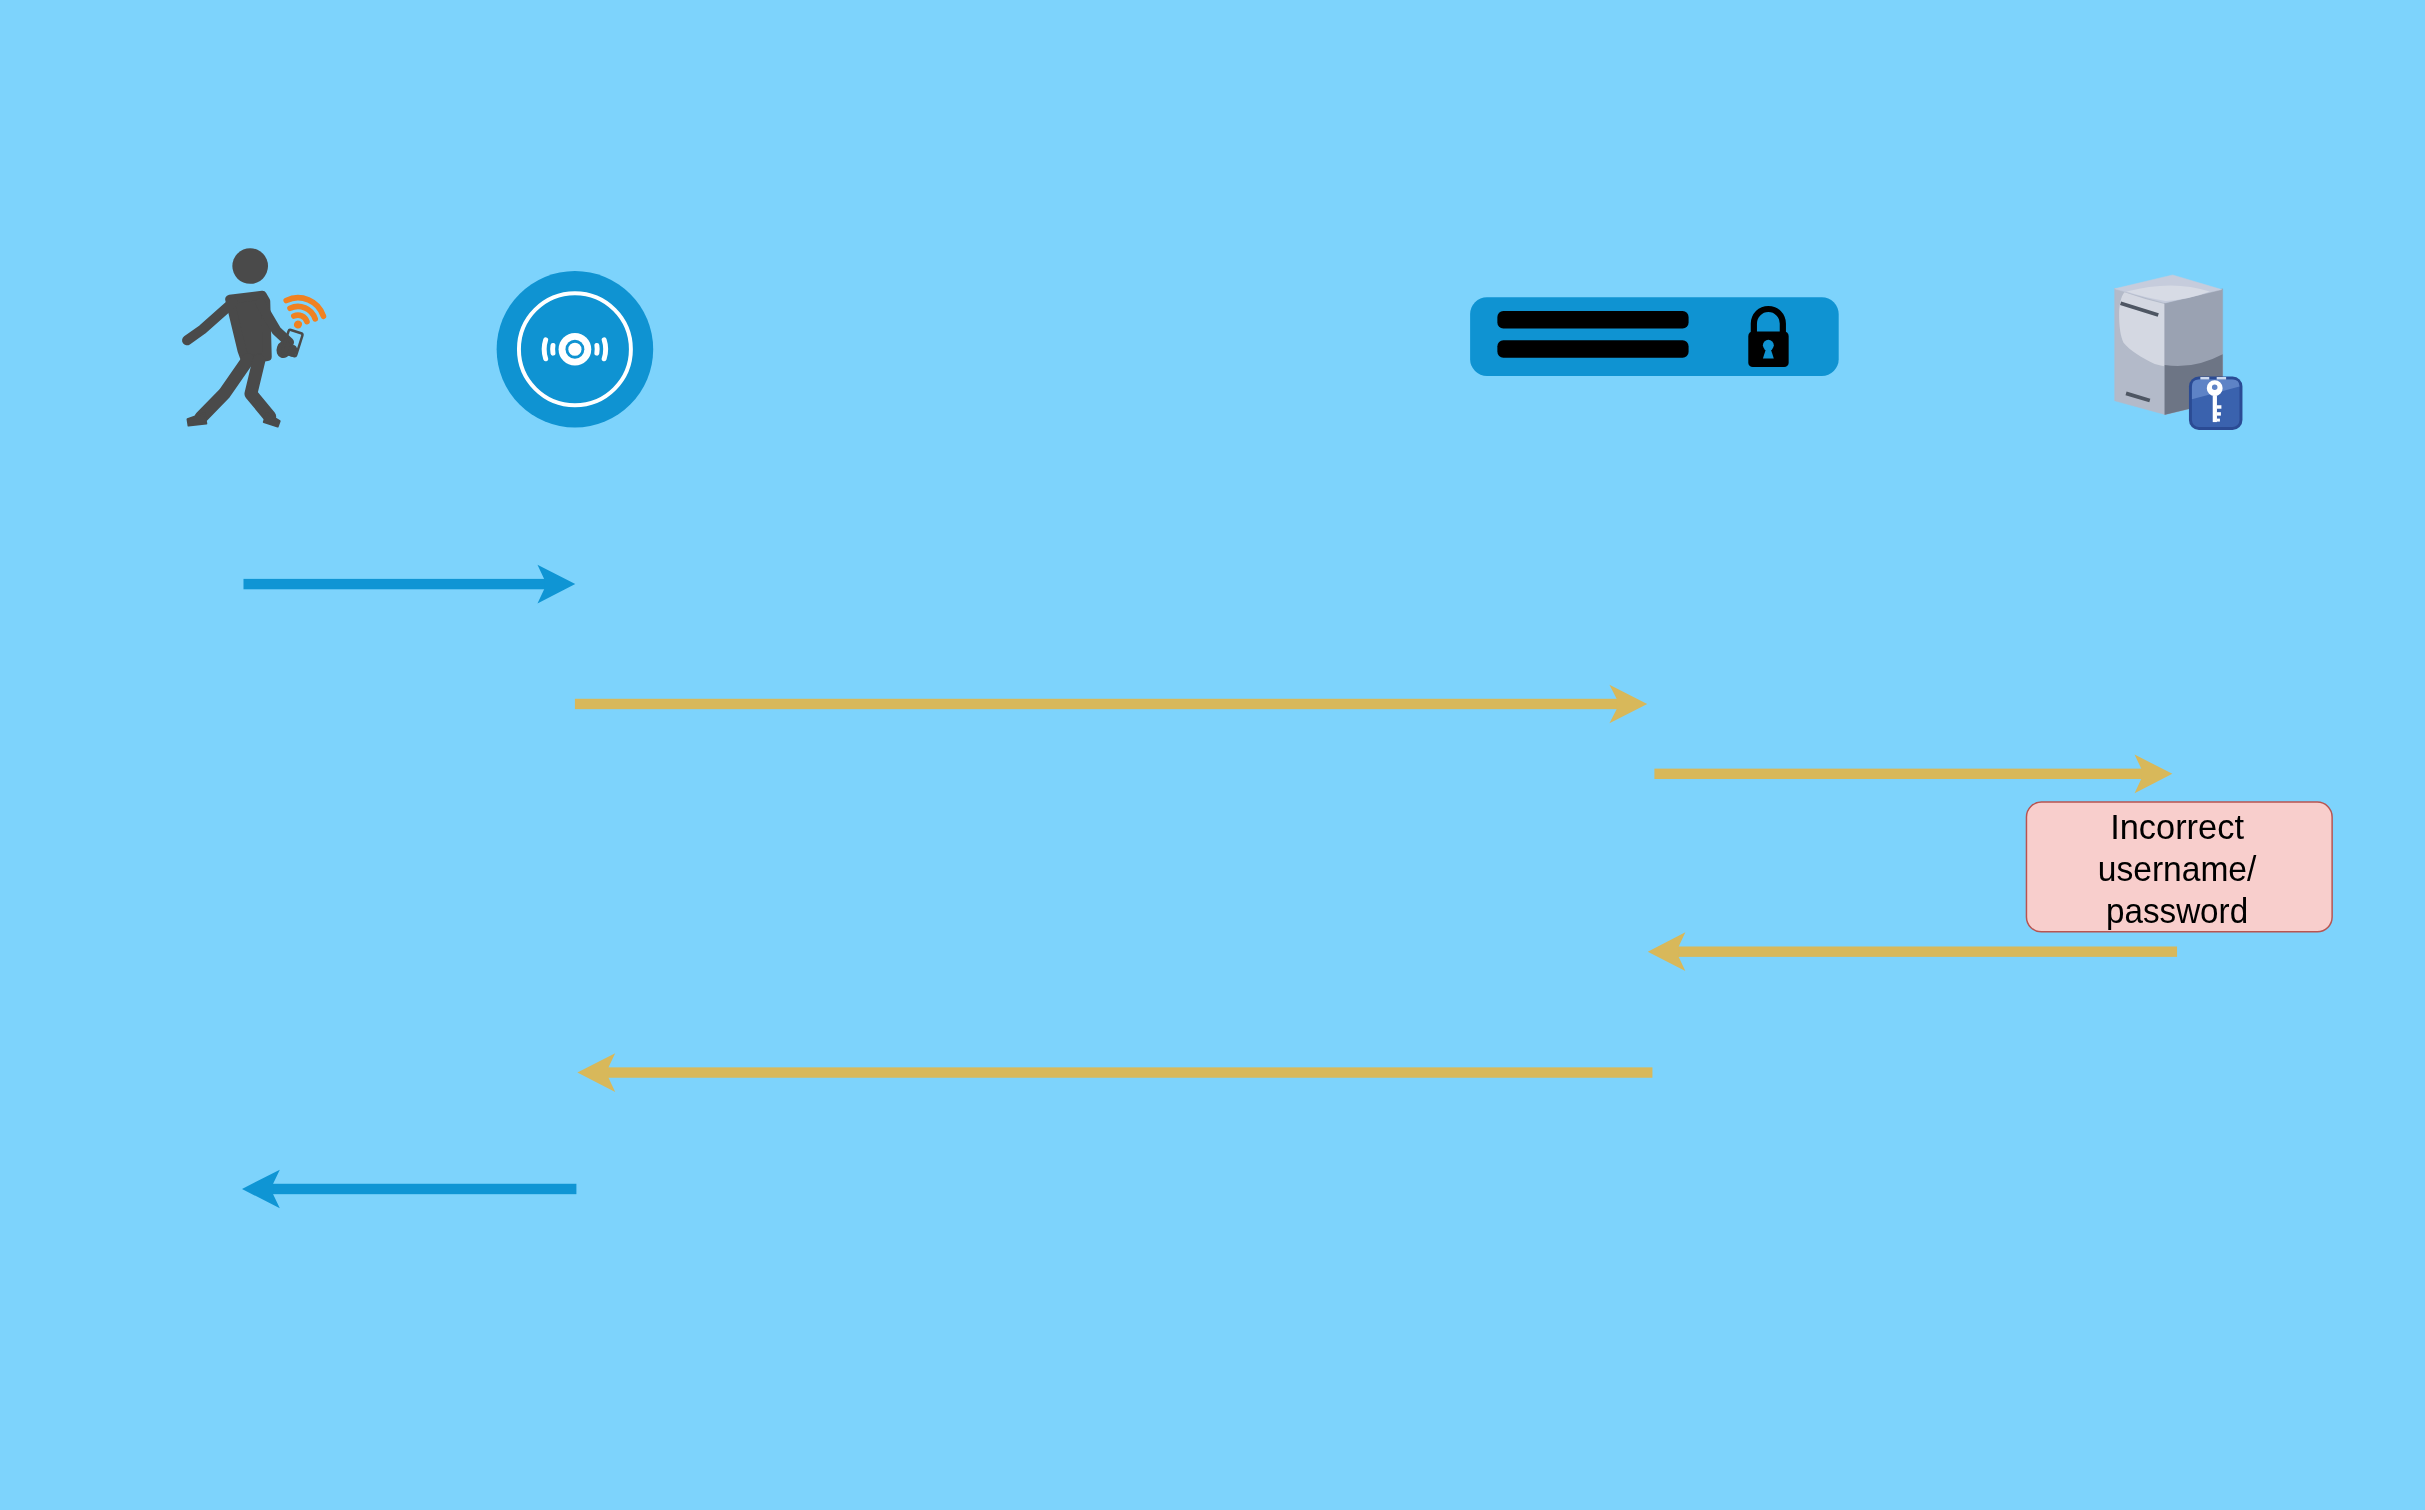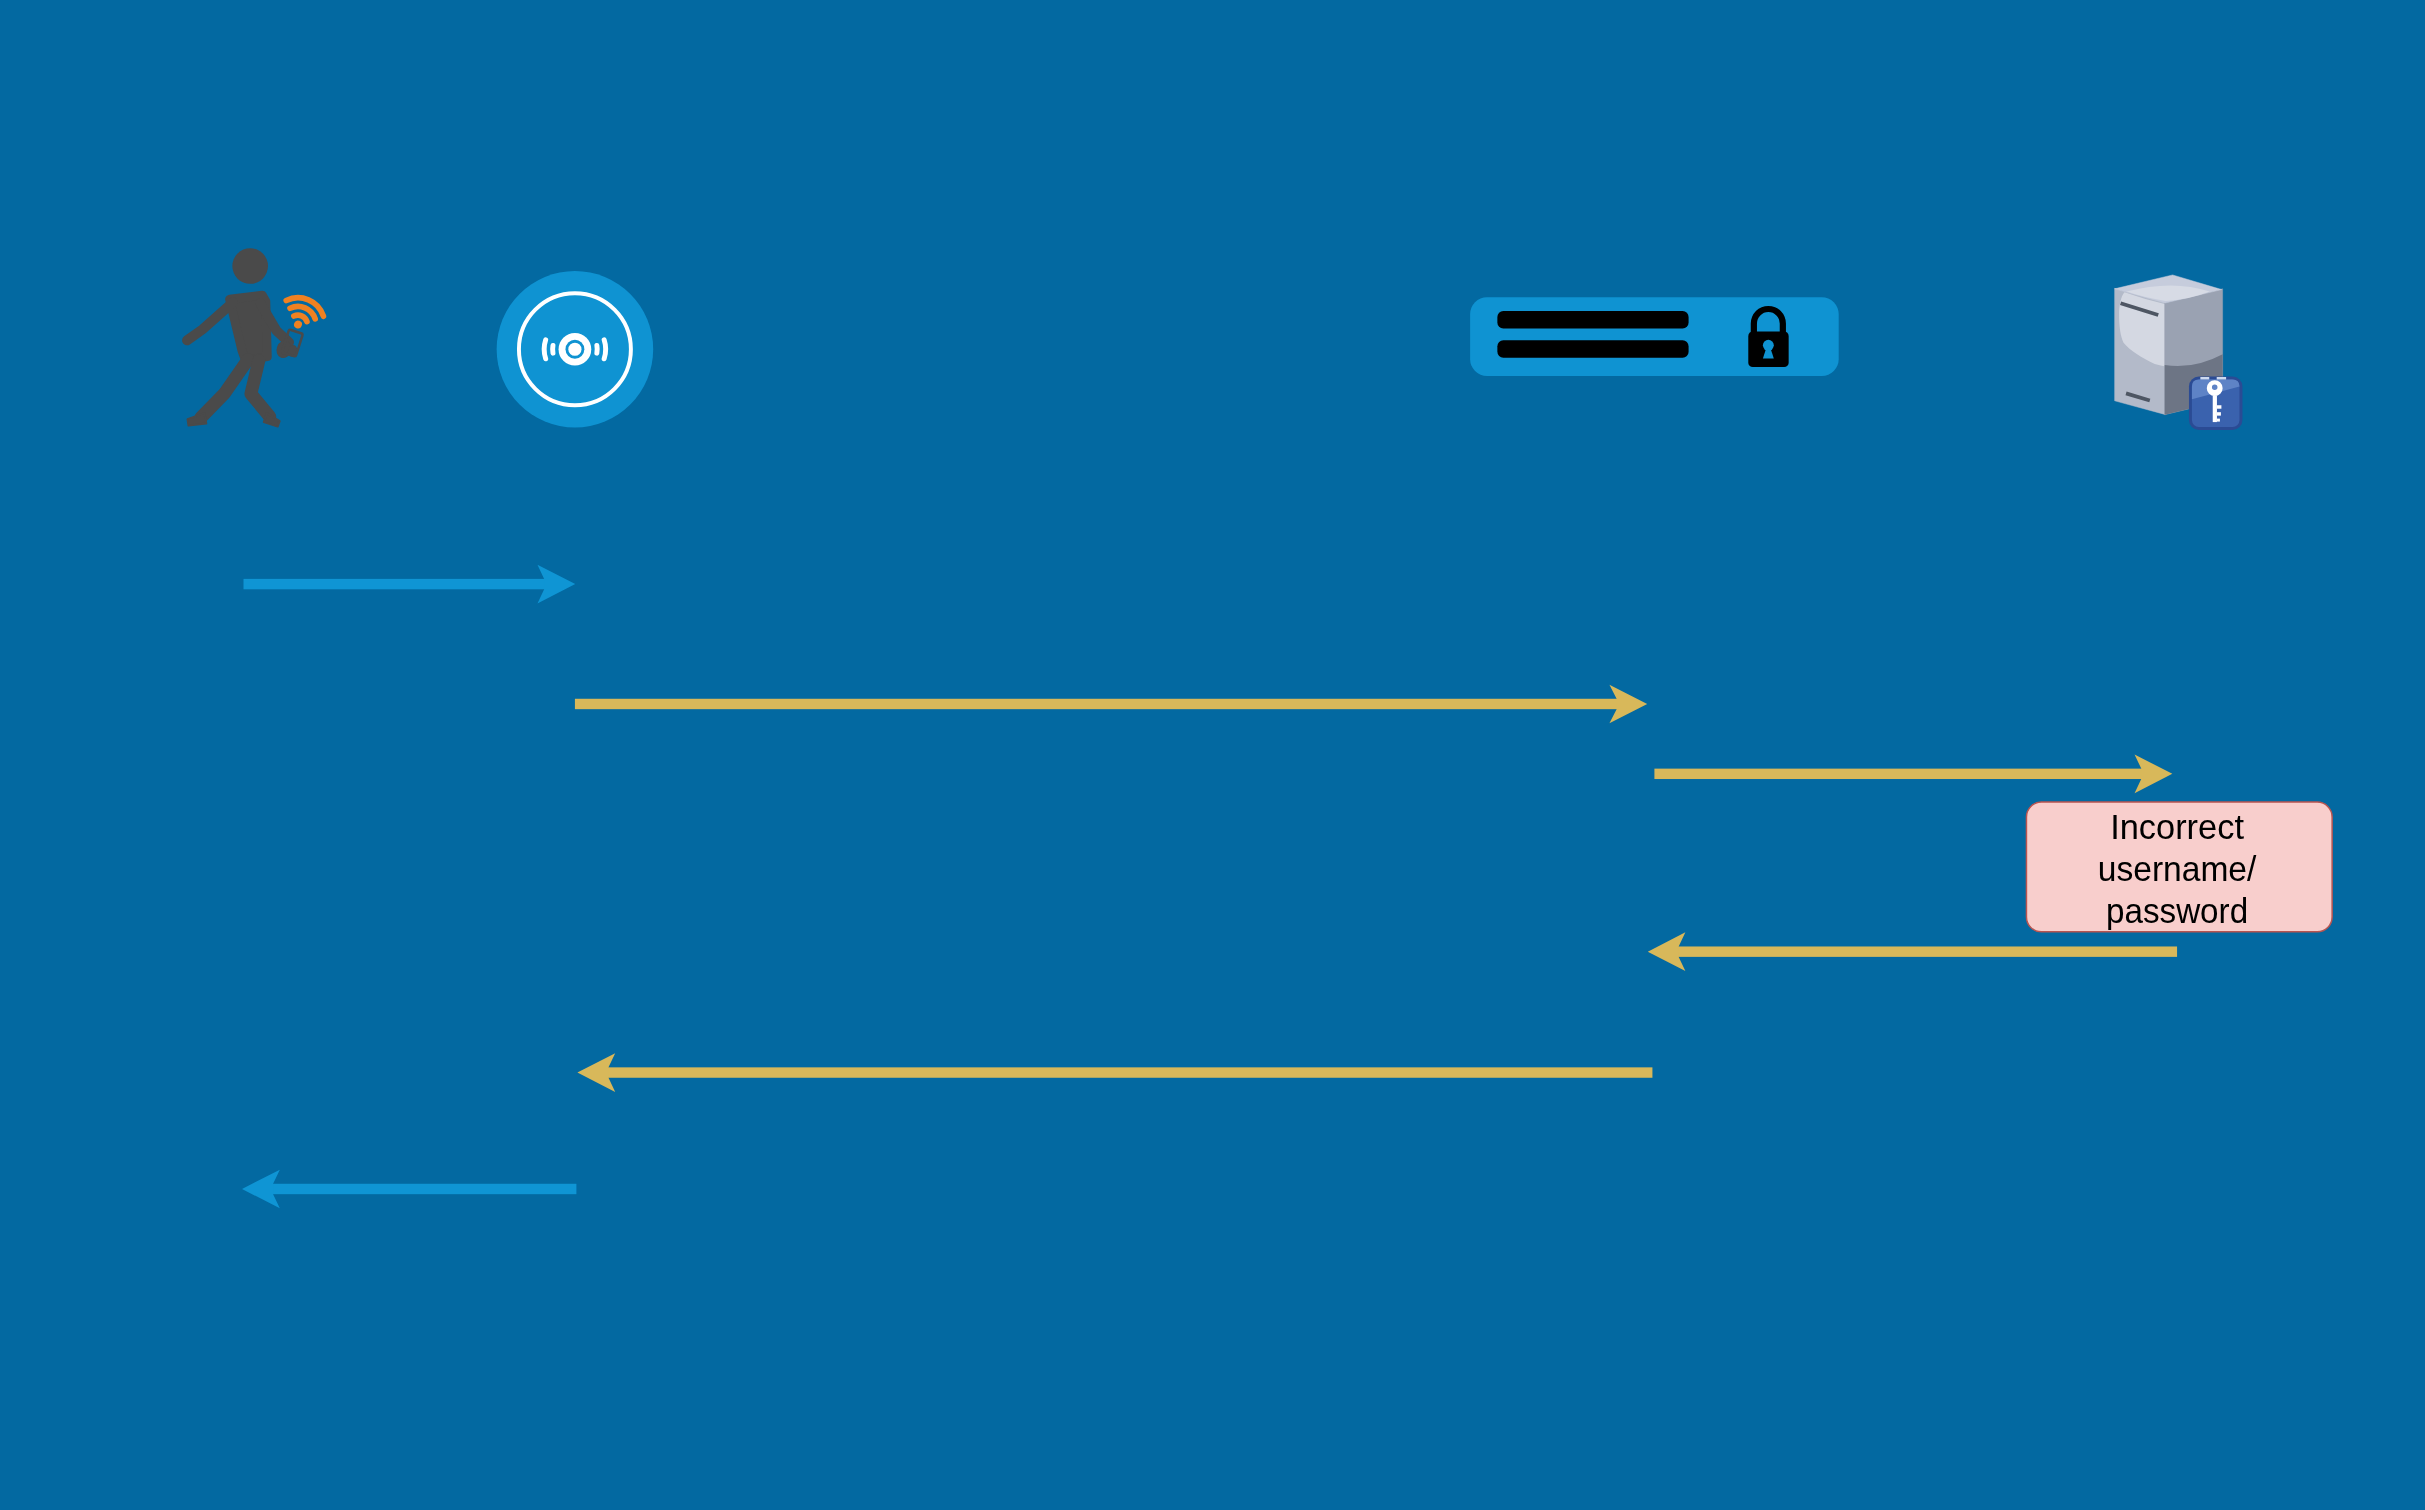--- a/index.html
+++ b/index.html
@@ -1,16 +1,16 @@
 <!DOCTYPE html>
 <html style="font-size:8px"><head>
 <meta charset="utf-8">
 <style>
   html,body{margin:0;padding:0;background:#000;}
-  #canvas{position:relative;width:2426px;height:1510px;background:#0369a1;overflow:hidden;}
+  #canvas{position:relative;width:2426px;height:1510px;background:#7dd3fc;overflow:hidden;}
   svg{position:absolute;top:0;left:0;}
   text{font-family:"Liberation Sans", sans-serif;}
 </style>
 </head>
 <body>
 <div id="canvas">
 <svg width="2426" height="1510" viewBox="0 0 4896 3048">
 
   <g fill="none" stroke="#4a4a4a" stroke-linecap="round" stroke-linejoin="round">
     <circle cx="504.5" cy="537" r="36" fill="#4a4a4a" stroke="none"></circle>

